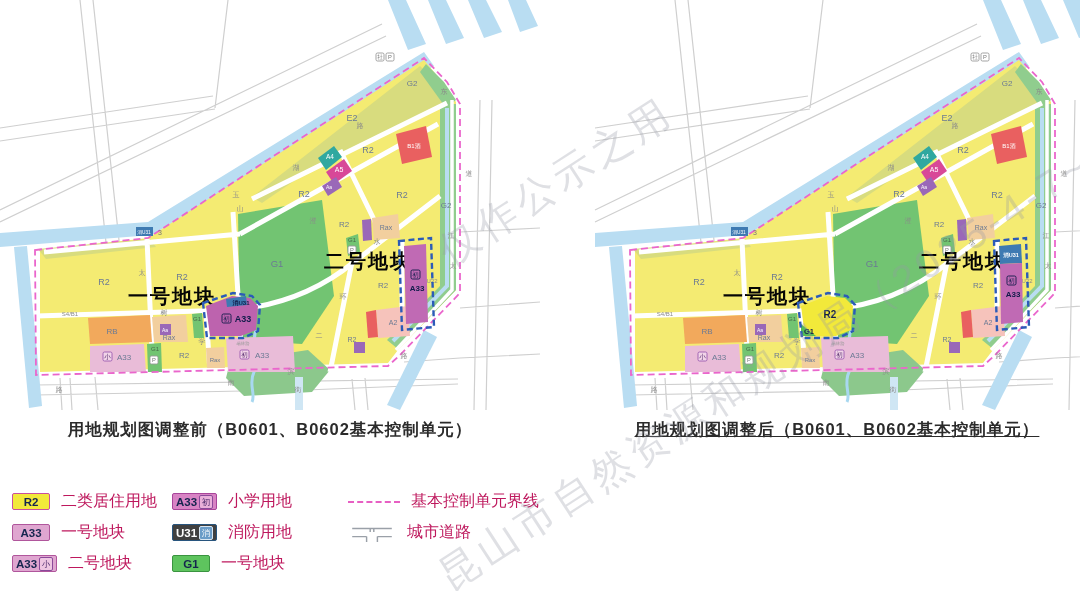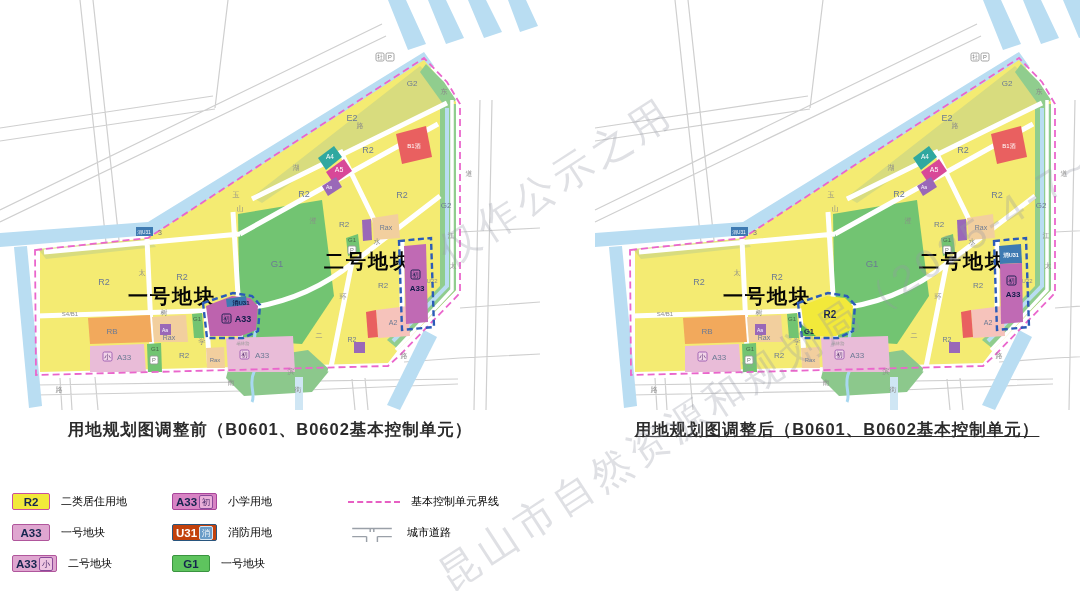--- a/index.html
+++ b/index.html
@@ -14,21 +14,21 @@
   #caption-before{left:0;}
   #caption-after{left:567px;text-decoration:underline;}
   .legend{position:absolute;left:12px;top:486px;display:grid;
           grid-template-columns:160px 176px 250px;grid-template-rows:repeat(3,31px);
           grid-auto-flow:column;align-items:center;}
   .legend-item{display:flex;align-items:center;gap:11px;}
   .lg-swatch{min-width:38px;height:17px;border-radius:2px;display:flex;align-items:center;
              justify-content:center;font-size:11.5px;font-weight:700;padding:0 3px;box-sizing:border-box;}
   .lg-subchip{display:inline-block;width:12px;height:12px;line-height:12px;border-radius:2px;
               font-size:8.5px;font-weight:400;text-align:center;margin-left:2px;}
-  .lg-label{font-size:11px;color:#000000;}
+  .lg-label{font-size:16px;color:#be185d;}
   .lg-dash{width:52px;height:0;border-top:2.6px dashed;}
   .lg-roadicon{width:48px;height:18px;}
   .wm{position:absolute;color:rgba(148,153,164,0.30);font-size:40px;letter-spacing:5px;
       white-space:nowrap;transform-origin:left top;pointer-events:none;z-index:5;}
   #wm1{left:428px;top:556px;transform:rotate(-33deg);}
   #wm2{left:428px;top:232px;transform:rotate(-33deg);}
 </style>
 </head>
 <body>
 
@@ -294,21 +294,21 @@
       </div>
       <div class="legend-item">
         <span class="lg-swatch" style="background: rgb(223, 166, 208); border: 1.2px solid rgb(176, 86, 156); color: rgb(21, 37, 78);">A33<span class="lg-subchip" style="background: rgb(238, 198, 226); border: 1px solid rgb(138, 74, 154); color: rgb(74, 42, 106);">小</span></span>
         <span class="lg-label">二号地块</span>
       </div>
       <div class="legend-item">
         <span class="lg-swatch" style="background: rgb(216, 131, 196); border: 1.2px solid rgb(168, 69, 154); color: rgb(21, 37, 78);">A33<span class="lg-subchip" style="background: rgb(234, 176, 218); border: 1px solid rgb(138, 74, 154); color: rgb(74, 42, 106);">初</span></span>
         <span class="lg-label">小学用地</span>
       </div>
       <div class="legend-item">
-        <span class="lg-swatch" style="background: #c2410c; border: 1.2px solid rgb(40, 85, 126); color: rgb(255, 255, 255);">U31<span class="lg-subchip" style="background: rgb(106, 156, 200); border: 1px solid rgb(216, 230, 242); color: rgb(255, 255, 255);">消</span></span>
+        <span class="lg-swatch" style="background: #404040; border: 1.2px solid rgb(40, 85, 126); color: rgb(255, 255, 255);">U31<span class="lg-subchip" style="background: rgb(106, 156, 200); border: 1px solid rgb(216, 230, 242); color: rgb(255, 255, 255);">消</span></span>
         <span class="lg-label">消防用地</span>
       </div>
       <div class="legend-item">
         <span class="lg-swatch" style="background: rgb(94, 196, 94); border: 1.2px solid rgb(58, 148, 64); color: rgb(21, 37, 78);">G1</span>
         <span class="lg-label">一号地块</span>
       </div>
       <div class="legend-item">
         <span class="lg-dash" style="border-top-color: rgb(231, 95, 195);"></span>
         <span class="lg-label">基本控制单元界线</span>
       </div>

